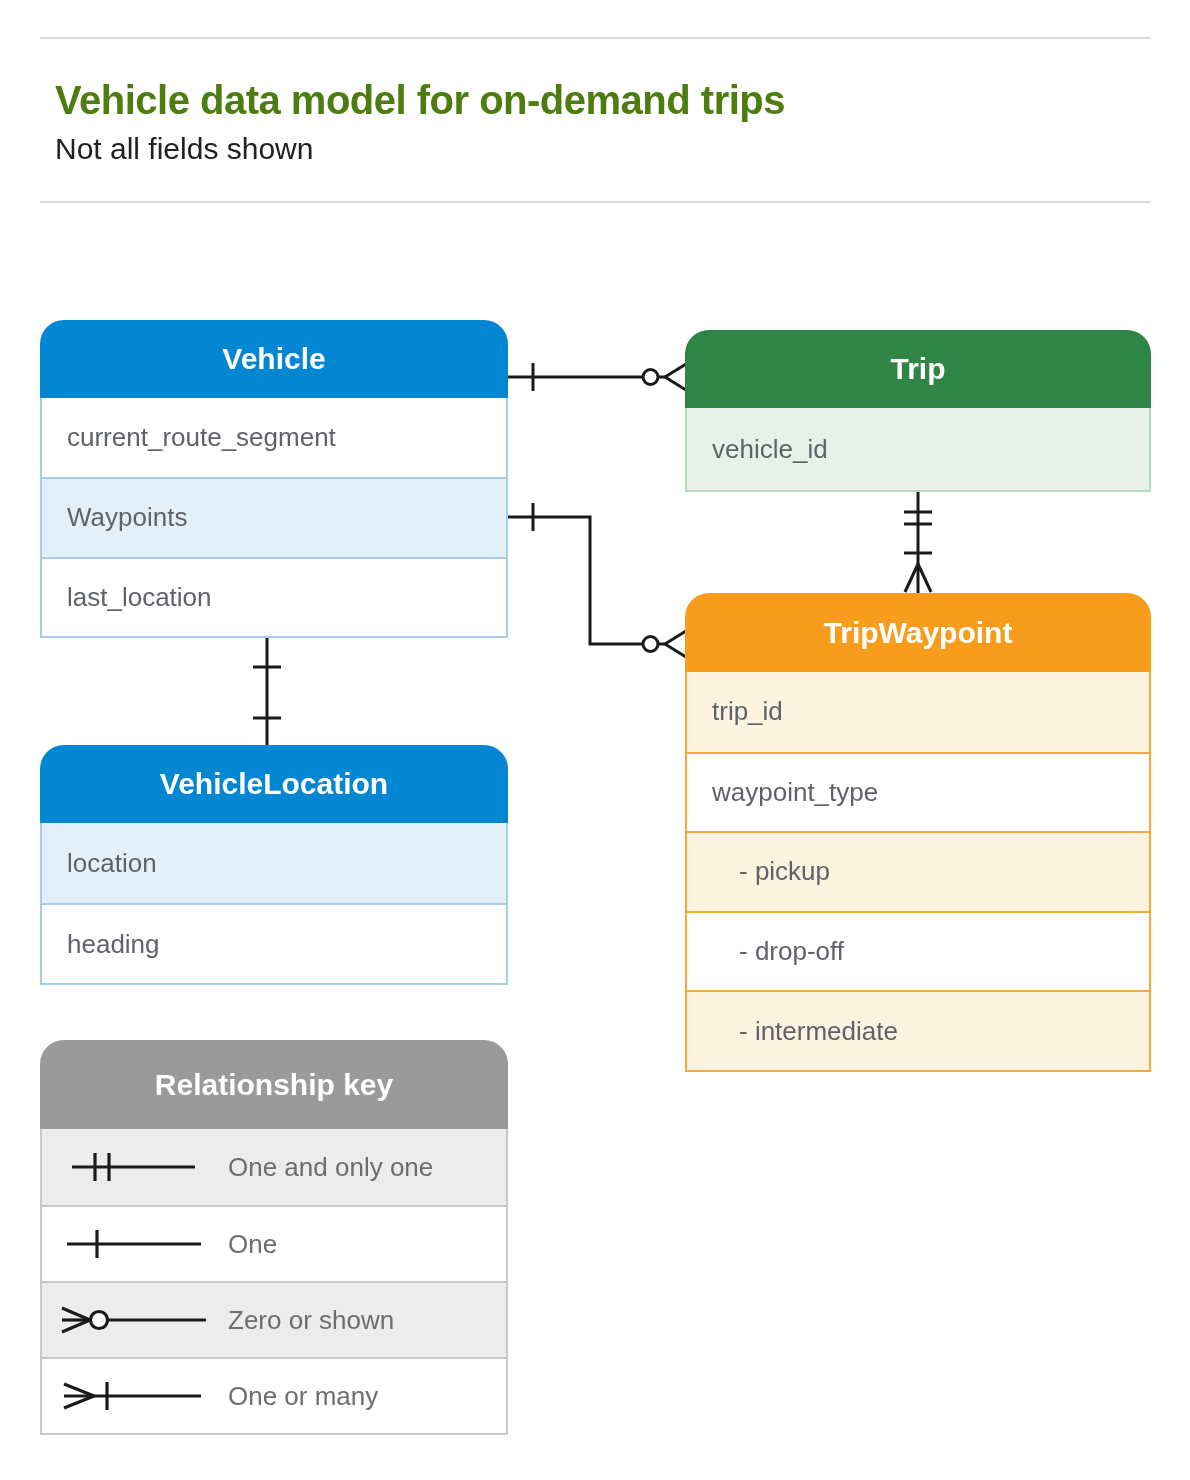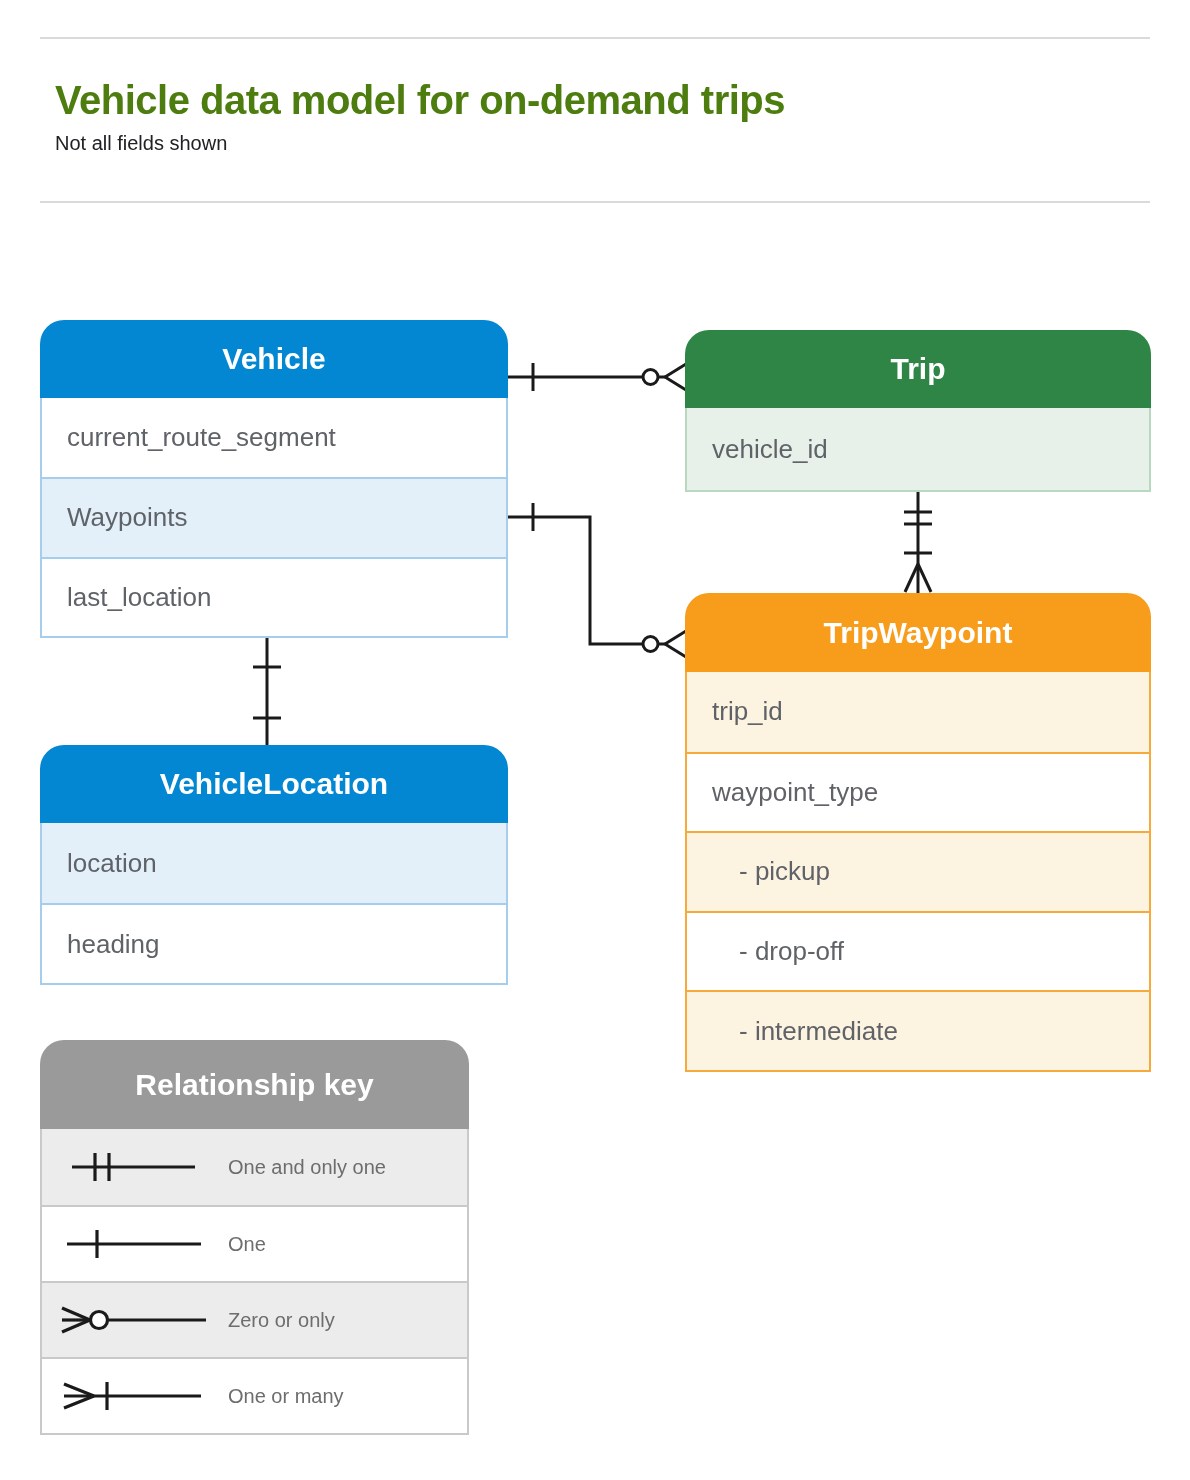--- a/index.html
+++ b/index.html
@@ -3,36 +3,36 @@
 <meta charset="utf-8">
 <style>
   html,body { margin:0; padding:0; background:#ffffff; }
   body { font-family: "Liberation Sans", sans-serif; }
   .canvas { position:relative; width:1190px; height:1480px; background:#fff; overflow:hidden; }
 
   .divider { position:absolute; left:40px; width:1110px; height:2px; background:#dadada; }
 
   .page-title { position:absolute; left:55px; top:78px; font-size:40px; font-weight:700;
     color:#4d7c0f; letter-spacing:-0.5px; }
-  .page-subtitle { position:absolute; left:55px; top:132px; font-size:20px; color:#202124; }
+  .page-subtitle { position:absolute; left:55px; top:132px; font-size:30px; color:#202124; }
 
   .entity { position:absolute; }
   .entity-header { height:var(--hh); background:var(--hdr); border-radius:24px 24px 0 0;
     color:#ffffff; font-weight:700; font-size:30px; display:flex; align-items:center; justify-content:center; }
   .entity-rows { border:2px solid var(--bd); border-top:none; background:#ffffff; box-sizing:border-box; }
   .row { height:var(--rh); display:flex; align-items:center; padding-left:25px;
     font-size:26px; color:#5f6368; border-top:2px solid var(--bd); box-sizing:border-box; background:#ffffff; }
   .row:first-child { border-top:none; }
   .row.indent { padding-left:52px; }
   .shade-odd .row:nth-child(odd) { background:var(--alt); }
   .shade-even .row:nth-child(even) { background:var(--alt); }
 
   
   .key-row { height:var(--rh); display:flex; align-items:center; border-top:2px solid var(--bd);
-    box-sizing:border-box; background:#ffffff; font-size:20px; color:#6d6d6d; }
+    box-sizing:border-box; background:#ffffff; font-size:26px; color:#6d6d6d; }
   .key-row:first-child { border-top:none; }
   .key-rows.shade-odd .key-row:nth-child(odd) { background:var(--alt); }
   .key-symbol { width:178px; height:48px; flex:none; margin-left:8px; }
 
   .overlay { position:absolute; left:0; top:0; pointer-events:none; }
   .overlay line, .overlay polyline { stroke:#1a1a1a; stroke-width:3; fill:none; }
   .overlay circle { stroke:#1a1a1a; stroke-width:3; fill:#ffffff; }
 
   .ksym line, .ksym polyline { stroke:#1a1a1a; stroke-width:3.2; fill:none; }
   .ksym circle { stroke:#1a1a1a; stroke-width:3.2; fill:#ffffff; }
@@ -129,21 +129,21 @@
     <div class="entity-rows shade-odd">
         <div class="row">
           <span>location</span>
         </div>
         <div class="row">
           <span>heading</span>
         </div>
       </div>
   </div>
 
-  <div class="entity" style="left:40px; top:1040px; width:429px; --hh:89px; --rh:76px; --hdr:#9a9a9a; --bd:#c9c9c9; --alt:#ececec;">
+  <div class="entity" style="left:40px; top:1040px; width:468px; --hh:89px; --rh:76px; --hdr:#9a9a9a; --bd:#c9c9c9; --alt:#ececec;">
     <div class="entity-header">Relationship key</div>
     <div class="entity-rows key-rows shade-odd">
 
       <div class="key-row">
         <svg class="key-symbol ksym" viewBox="0 0 178 48">
           <line x1="22" y1="24" x2="145" y2="24"></line>
           <line x1="45" y1="10" x2="45" y2="38"></line>
           <line x1="59" y1="10" x2="59" y2="38"></line>
         </svg>
         <span>One and only one</span>
@@ -158,21 +158,21 @@
       </div>
 
       <div class="key-row">
         <svg class="key-symbol ksym" viewBox="0 0 178 48">
           <line x1="40" y1="24" x2="12" y2="12"></line>
           <line x1="40" y1="24" x2="12" y2="36"></line>
           <line x1="40" y1="24" x2="12" y2="24"></line>
           <circle cx="49" cy="24" r="8.5"></circle>
           <line x1="58" y1="24" x2="156" y2="24"></line>
         </svg>
-        <span>Zero or only</span>
+        <span>Zero or shown</span>
       </div>
 
       <div class="key-row">
         <svg class="key-symbol ksym" viewBox="0 0 178 48">
           <line x1="44" y1="24" x2="14" y2="12"></line>
           <line x1="44" y1="24" x2="14" y2="36"></line>
           <line x1="14" y1="24" x2="151" y2="24"></line>
           <line x1="57" y1="10" x2="57" y2="38"></line>
         </svg>
         <span>One or many</span>

